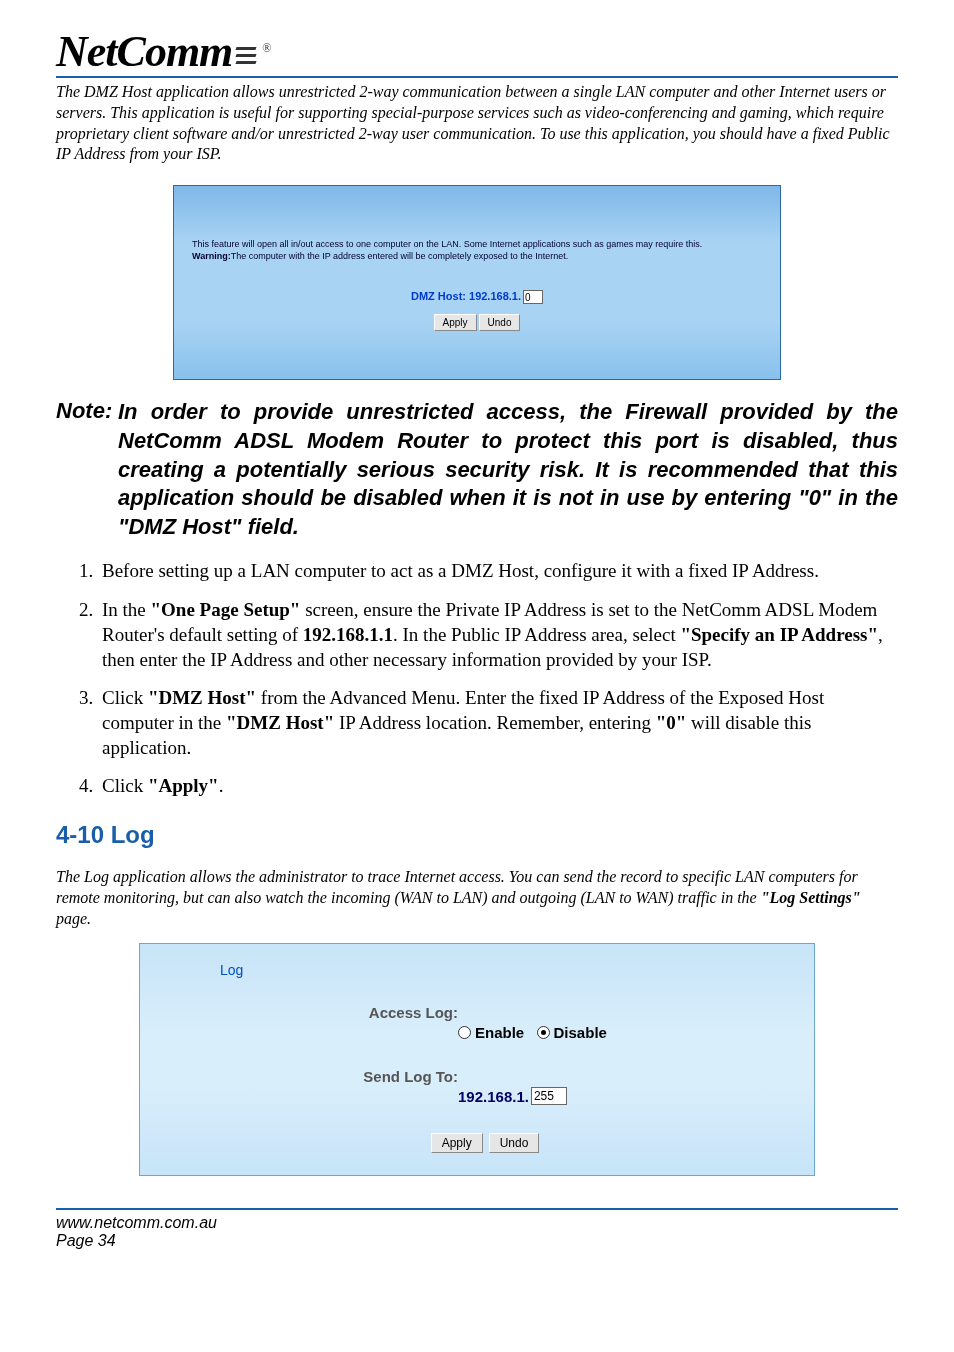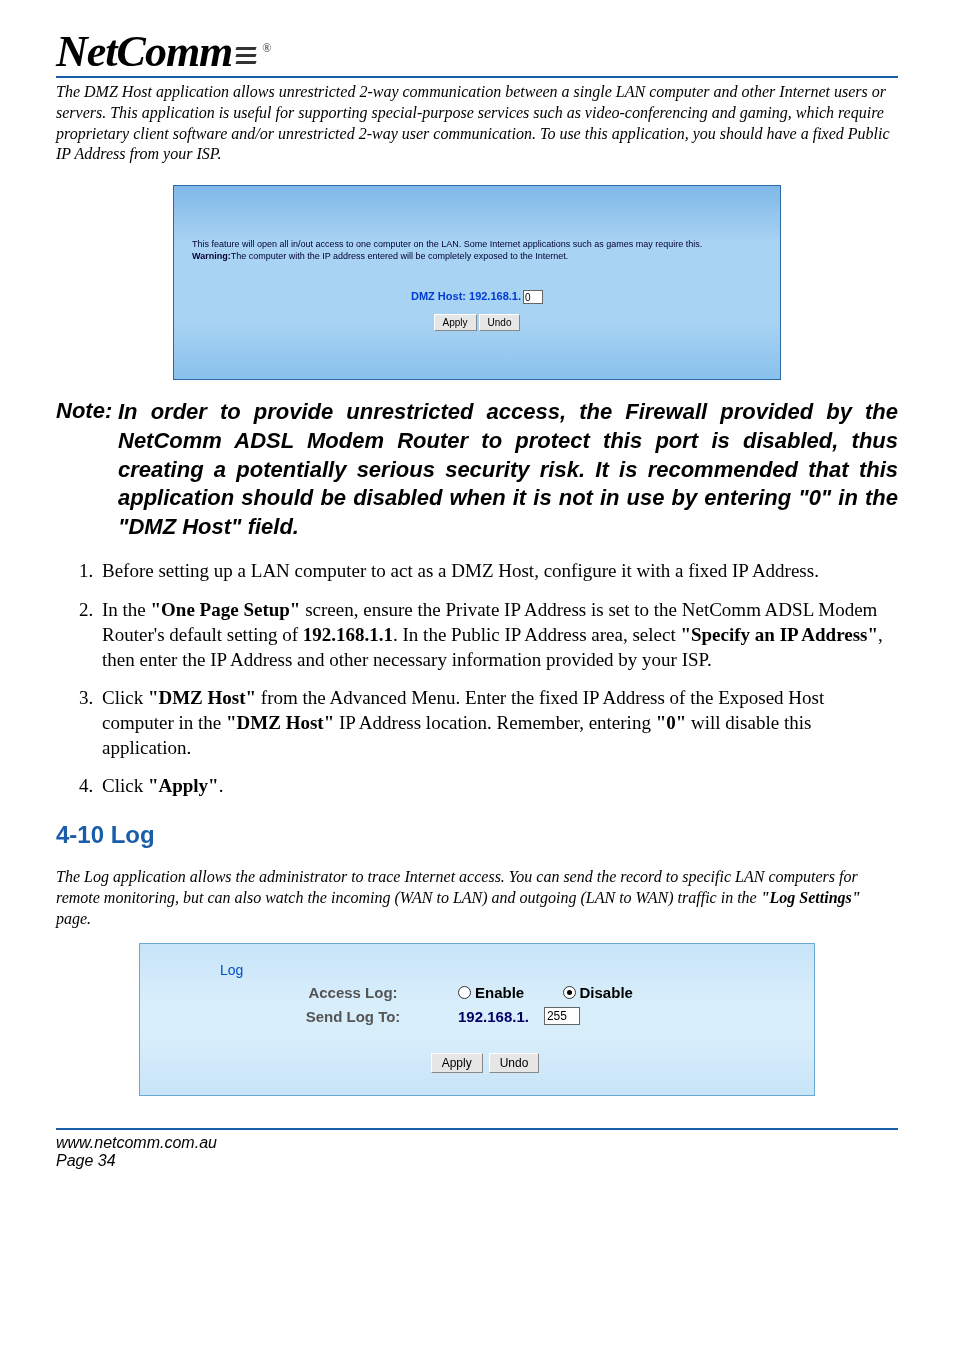--- a/index.html
+++ b/index.html
@@ -153,33 +153,34 @@
     font-family: Verdana, Arial, sans-serif;
     margin-bottom: 6px;
   }
   .ss2-row {
     display: flex;
     align-items: center;
     margin-bottom: 6px;
   }
   .ss2-label {
     width: 210px;
-    text-align: center;
+    text-align: right;
     color: #555;
     font-size: 15px;
     font-weight: bold;
     padding-left: 28px;
   }
   .ss2-value {
     color: #006;
     font-size: 15px;
     font-weight: bold;
     display: flex;
     align-items: center;
-    gap: 15px;
+    gap: 2px;
+    margin-top: 40px;
   }
   .ss2-radio {
     display: flex;
     align-items: center;
     gap: 4px;
     font-weight: bold;
     color: #000;
   }
   .radio-dot {
     width: 11px;

